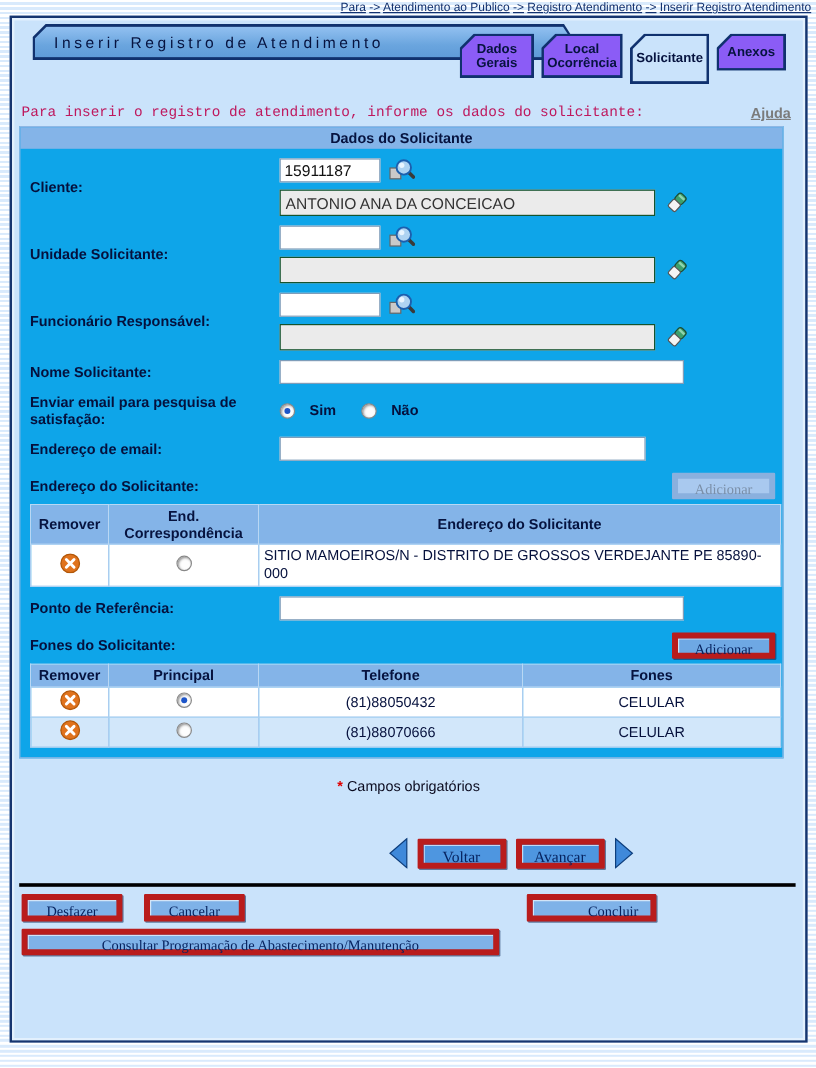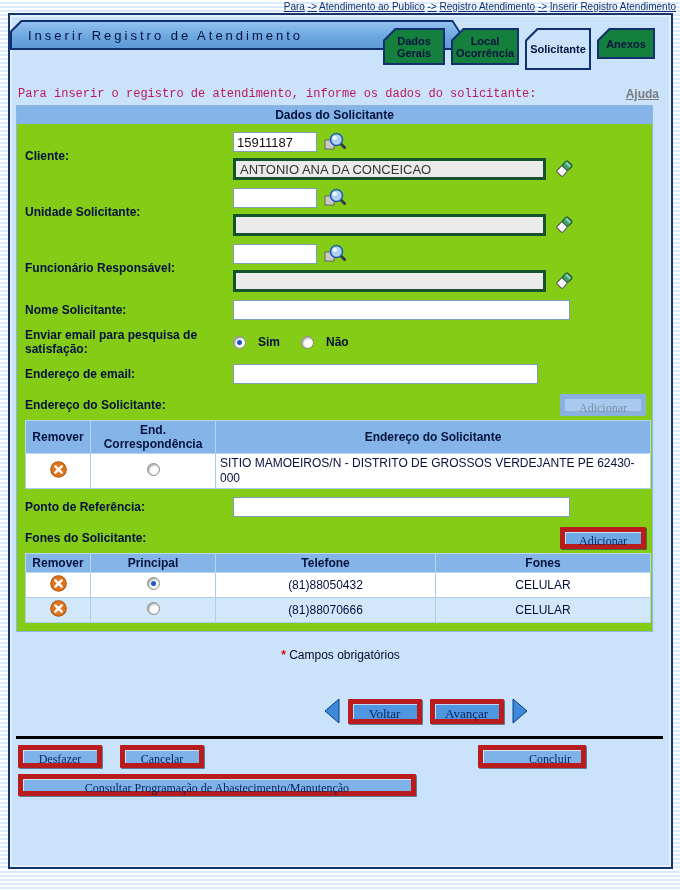--- a/index.html
+++ b/index.html
@@ -27,21 +27,21 @@
     height: 856px;
     background: #cae3fb;
     border: 2px solid #16356f;
     box-shadow: inset 0 0 0 2px rgba(255,255,255,.45);
     overflow: hidden;
     position: relative;
   }
   
   .header-area { position: relative; height: 56px; }
   .title-bar-outer {
-    position: absolute; left: 0; top: 5px; width: 462px; height: 30px;
+    position: absolute; left: 17px; top: 5px; width: 462px; height: 30px;
     background: #10316e;
     clip-path: polygon(0 11px, 11px 0, 443px 0, 462px 100%, 0 100%);
   }
   .title-bar-inner {
     position: absolute; left: 2px; top: 2px; width: 458px; height: 26px;
     background: linear-gradient(180deg, #93c1f1 0%, #6aa5de 60%, #5f9bd8 100%);
     clip-path: polygon(0 10px, 10px 0, 440px 0, 457px 100%, 0 100%);
     display: flex; align-items: center;
   }
   .title-text {
@@ -51,62 +51,62 @@
   .tabs {
     position: absolute; right: 16px; top: 13px;
     display: flex; align-items: flex-start; gap: 6px;
   }
   .tab {
     background: #10316e;
     clip-path: polygon(12px 0, 100% 0, 100% 100%, 0 100%, 0 12px);
     padding: 2px; cursor: pointer;
   }
   .tab-inner {
-    height: 100%; background: #15803d;
+    height: 100%; background: #8b5cf6;
     clip-path: polygon(11px 0, 100% 0, 100% 100%, 0 100%, 0 11px);
     display: flex; align-items: center; justify-content: center; text-align: center;
     font-weight: bold; font-size: 11px; line-height: 12px; color: #06133f;
     padding: 3px 5px;
   }
   .tab-dg { width: 62px; height: 37px; }
   .tab-lo { width: 68px; height: 37px; }
   .tab-sol { width: 66px; height: 42px; }
   .tab-an { width: 58px; height: 31px; }
   .tab.active .tab-inner { background: #cae3fb; }
   
   .protocol { text-align: center; font-size: 17px; font-weight: bold; color: #000; margin-top: 14px; }
   .intro-row { display: flex; justify-content: space-between; align-items: center; margin: 16px 12px 4px 8px; }
   .intro-text { color: #be185d; font-family: Liberation Mono, monospace; }
   .help-link { color: #7b7b7b; font-weight: bold; text-decoration: underline; cursor: pointer; }
   
   .panel {
     margin: 2px 18px 0 6px;
     border: 1px solid #8fb7e4;
     padding-bottom: 8px;
-    background: #84cc16;
+    background: #0ea5e9;
   }
   .section-header {
     background: #84b4e8; color: #06133f; font-weight: bold;
     text-align: center; padding: 2px 0; font-size: 12px;
   }
   .flabel { width: 208px; flex-shrink: 0; font-weight: bold; color: #05103c; line-height: 14px; }
   .fgroup { display: flex; align-items: center; margin: 7px 6px 7px 8px; }
   .fcontent { display: flex; flex-direction: column; gap: 5px; flex: 1; }
   .code-row, .name-row, .inline-row { display: flex; align-items: center; gap: 7px; }
   .frow { display: flex; align-items: center; margin: 8px 6px 8px 8px; }
   input.txt {
     height: 20px; border: 1px solid #7f9db9; background: #fff;
     font-family: "Liberation Sans", sans-serif; font-size: 13px; color: #111;
     padding: 0 3px;
   }
   input.txt.code { width: 84px; }
   input.txt.wide { width: 337px; }
   input.txt.email { width: 305px; }
   input.ro {
-    height: 22px; width: 313px; border: 3px solid #14532d; background: #ebebeb;
+    height: 22px; width: 313px; border: 1px solid #14532d; background: #ebebeb;
     font-family: "Liberation Sans", sans-serif; font-size: 13px; color: #333;
     padding: 0 4px;
   }
   .icon-btn { cursor: pointer; display: inline-flex; }
   
   .radio {
     display: inline-block; width: 13px; height: 13px; border-radius: 50%;
     background: #fdfdfd; border: 1px solid #888;
     box-shadow: inset 1px 1px 2px rgba(0,0,0,.4);
     position: relative; cursor: pointer; flex-shrink: 0;
@@ -146,21 +146,21 @@
   .remove-icon { display: inline-flex; cursor: pointer; }
   
   .required-row { text-align: center; margin-top: 16px; color: #0a0a1e; }
   .required-star { color: #e00000; font-weight: bold; }
   .nav-row { display: flex; align-items: center; justify-content: center; gap: 8px; margin-top: 36px; transform: translateX(85px); }
   .btn.nav { width: 74px; height: 25px; background: #4e96e0; font-size: 13px; }
   .hr-black { border: 0; border-top: 3px solid #000; margin: 12px 8px 0 6px; }
   .actions-row { display: flex; align-items: center; margin: 6px 6px 0 8px; }
   .btn.act { min-width: 84px; height: 23px; }
   .btn-cancelar { margin-left: 18px; min-width: 88px; text-align: center; }
-  .btn-concluir { margin-left: auto; margin-right: 79px; min-width: 92px; padding-left: 46px; }
+  .btn-concluir { margin-left: auto; margin-right: 118px; min-width: 92px; padding-left: 46px; }
   .consult-row { margin: 6px 6px 0 8px; }
   .btn.consult { width: 398px; text-align: center; }
 </style>
 </head>
 <body>
 
 <div class="breadcrumb">
   <a>Para</a>
   <span class="sep">-&gt;</span>
   <a>Atendimento ao Publico</a>
@@ -325,21 +325,21 @@
       <tr>
         <td class="center">
           <span class="remove-icon">
             <svg width="17" height="17" viewBox="0 0 16 16">
               <circle cx="8" cy="8" r="7.3" fill="#e0731d" stroke="#b25708"></circle>
               <path d="M5 5 L11 11 M11 5 L5 11" stroke="#fff" stroke-width="2.3" stroke-linecap="round"></path>
             </svg>
           </span>
         </td>
         <td class="center"><span class="radio"></span></td>
-        <td class="addr-cell">SITIO MAMOEIROS/N - DISTRITO DE GROSSOS VERDEJANTE PE 62430-000</td>
+        <td class="addr-cell">SITIO MAMOEIROS/N - DISTRITO DE GROSSOS VERDEJANTE PE 85890-000</td>
       </tr>
     </tbody>
       </table>
 
     <div class="frow">
       <div class="flabel">Ponto de Referência:</div>
       <input class="txt wide" value="" style="">
     </div>
 
     <div class="sec-row">

